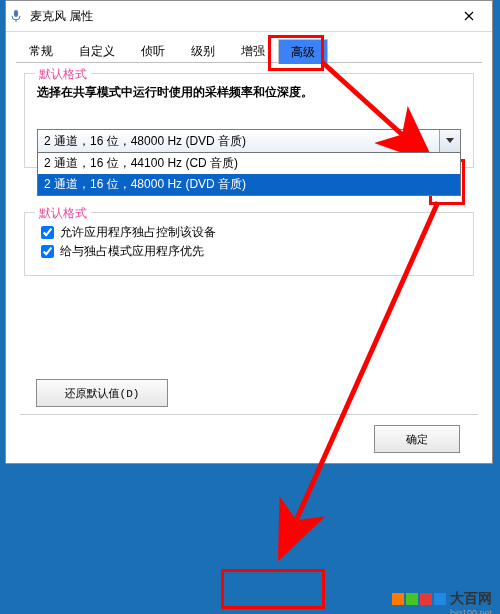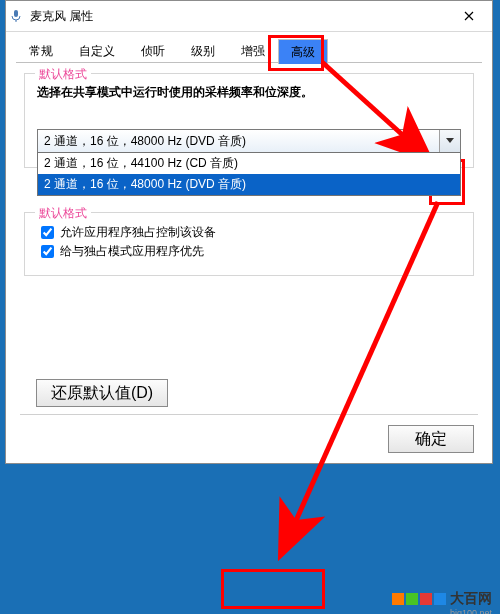--- a/index.html
+++ b/index.html
@@ -29,22 +29,22 @@
   .combo .arrow{width:20px;height:100%;display:flex;align-items:center;justify-content:center;border-left:1px solid #a0a0a0;background:linear-gradient(#f5f8fb,#dde6ef);}
   .combo svg{width:8px;height:6px;}
   .hl-arrow{position:absolute;border:3px solid #ff0000;pointer-events:none;}
   .dropdown{position:absolute;left:0;right:0;top:23px;border:1px solid #737373;background:#fff;z-index:10;}
   .dropdown .opt{padding:2px 6px;}
   .dropdown .opt.sel{background:#0a63c7;color:#fff;}
   
   .chk{display:flex;align-items:center;margin:0 0;}
   .chk input{margin-right:6px;}
   
-  .bottom-row{position:absolute;left:0;right:0;bottom:10px;display:flex;justify-content:flex-end;align-items:center;padding:0 18px;gap:12px;}
-  .btn{min-width:84px;height:26px;border:1px solid #8a8a8a;background:linear-gradient(#fcfcfc,#e6e6e6);display:flex;align-items:center;justify-content:center;cursor:default;font-size:16px;}
+  .bottom-row{position:absolute;left:0;right:0;bottom:10px;display:flex;justify-content:flex-end;align-items:center;padding:0 32px;gap:12px;}
+  .btn{min-width:84px;height:26px;border:1px solid #8a8a8a;background:linear-gradient(#fcfcfc,#e6e6e6);display:flex;align-items:center;justify-content:center;cursor:default;font-size:11px;font-family:Liberation Mono, monospace;}
   .btn.wide{min-width:130px;}
   .restore-row{position:absolute;left:30px;bottom:56px;}
   .sep{position:absolute;left:14px;right:14px;bottom:48px;height:1px;background:#d0d0d0;}
   .hl-ok{position:absolute;border:3px solid #ff0000;pointer-events:none;}
   
   .anno{position:absolute;pointer-events:none;}
   
   .watermark{position:absolute;right:8px;bottom:6px;display:flex;align-items:center;gap:4px;font-size:14px;font-weight:bold;color:#333;}
   .wm-squares{display:flex;gap:2px;}
   .wm-sq{width:12px;height:12px;}

